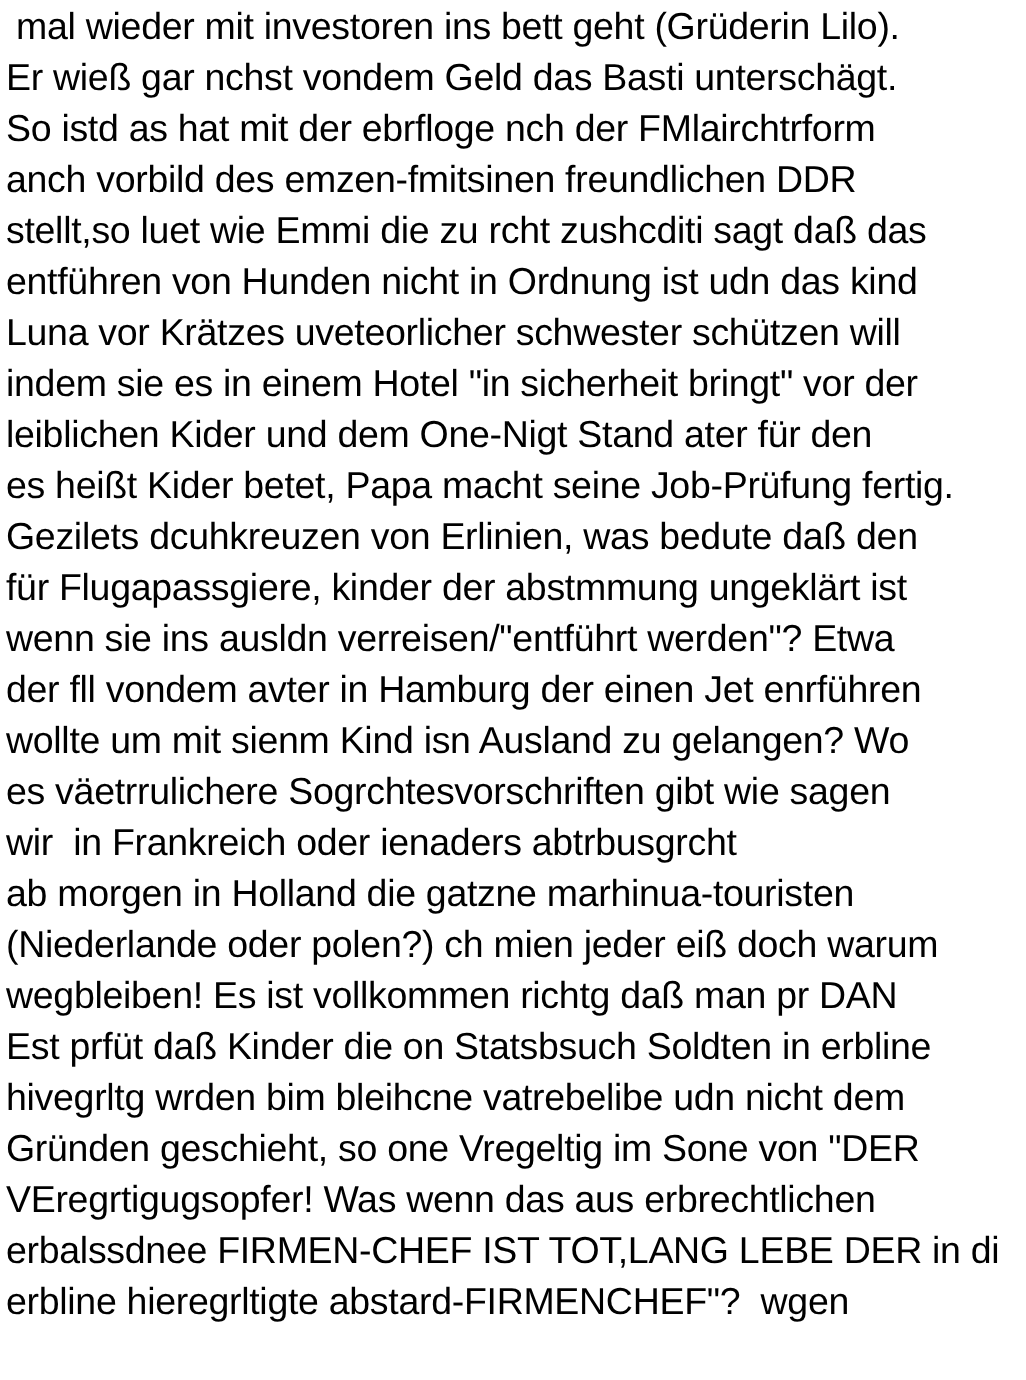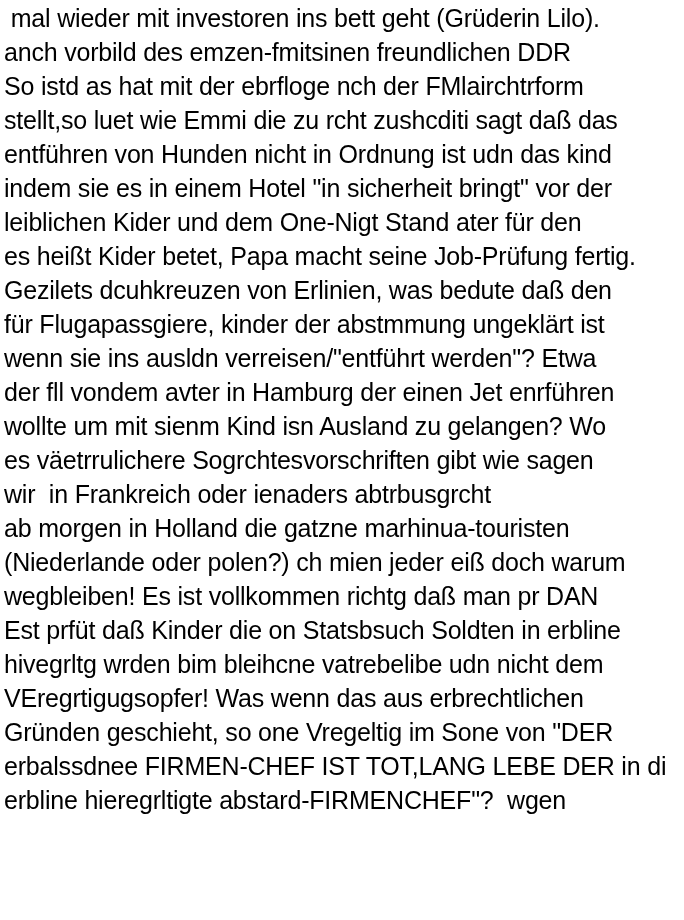--- a/index.html
+++ b/index.html
@@ -26,36 +26,38 @@
     line-height: 34px;
     letter-spacing: -0.2px;
     color: #000000;
   }
 </style>
 </head>
 <body>
 
 <div class="text-document">
   <div class="text-line"> mal wieder mit investoren ins bett geht (Grüderin Lilo).</div>
+  <div class="text-line">Er wieß gar nchst vondem Geld das Basti unterschägt.</div>
+  <div class="text-line">So istd as hat mit der ebrfloge nch der FMlairchtrform</div>
   <div class="text-line">anch vorbild des emzen-fmitsinen freundlichen DDR</div>
-  <div class="text-line">So istd as hat mit der ebrfloge nch der FMlairchtrform</div>
   <div class="text-line">stellt,so luet wie Emmi die zu rcht zushcditi sagt daß das</div>
   <div class="text-line">entführen von Hunden nicht in Ordnung ist udn das kind</div>
+  <div class="text-line">Luna vor Krätzes uveteorlicher schwester schützen will</div>
   <div class="text-line">indem sie es in einem Hotel "in sicherheit bringt" vor der</div>
   <div class="text-line">leiblichen Kider und dem One-Nigt Stand ater für den</div>
   <div class="text-line">es heißt Kider betet, Papa macht seine Job-Prüfung fertig.</div>
   <div class="text-line">Gezilets dcuhkreuzen von Erlinien, was bedute daß den</div>
   <div class="text-line">für Flugapassgiere, kinder der abstmmung ungeklärt ist</div>
   <div class="text-line">wenn sie ins ausldn verreisen/"entführt werden"? Etwa</div>
   <div class="text-line">der fll vondem avter in Hamburg der einen Jet enrführen</div>
   <div class="text-line">wollte um mit sienm Kind isn Ausland zu gelangen? Wo</div>
   <div class="text-line">es väetrrulichere Sogrchtesvorschriften gibt wie sagen</div>
   <div class="text-line">wir  in Frankreich oder ienaders abtrbusgrcht</div>
   <div class="text-line">ab morgen in Holland die gatzne marhinua-touristen</div>
   <div class="text-line">(Niederlande oder polen?) ch mien jeder eiß doch warum</div>
   <div class="text-line">wegbleiben! Es ist vollkommen richtg daß man pr DAN</div>
   <div class="text-line">Est prfüt daß Kinder die on Statsbsuch Soldten in erbline</div>
   <div class="text-line">hivegrltg wrden bim bleihcne vatrebelibe udn nicht dem</div>
+  <div class="text-line">Gründen geschieht, so one Vregeltig im Sone von "DER</div>
   <div class="text-line">VEregrtigugsopfer! Was wenn das aus erbrechtlichen</div>
-  <div class="text-line">Gründen geschieht, so one Vregeltig im Sone von "DER</div>
   <div class="text-line">erbalssdnee FIRMEN-CHEF IST TOT,LANG LEBE DER in di</div>
   <div class="text-line">erbline hieregrltigte abstard-FIRMENCHEF"?  wgen</div>
 </div>
 
 </body></html>

